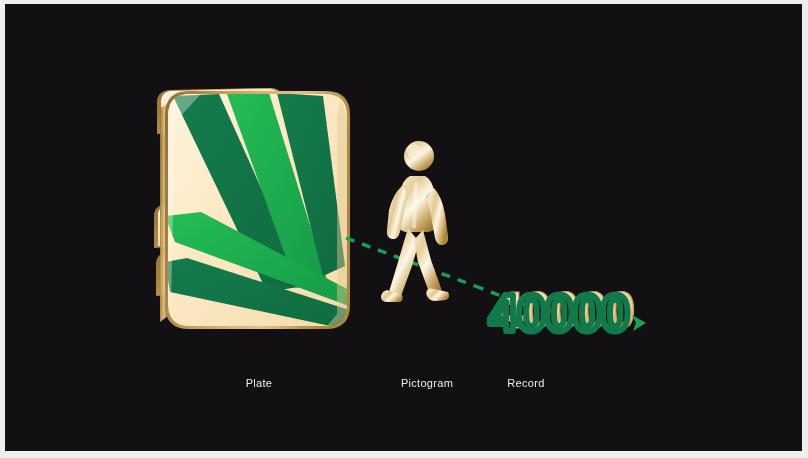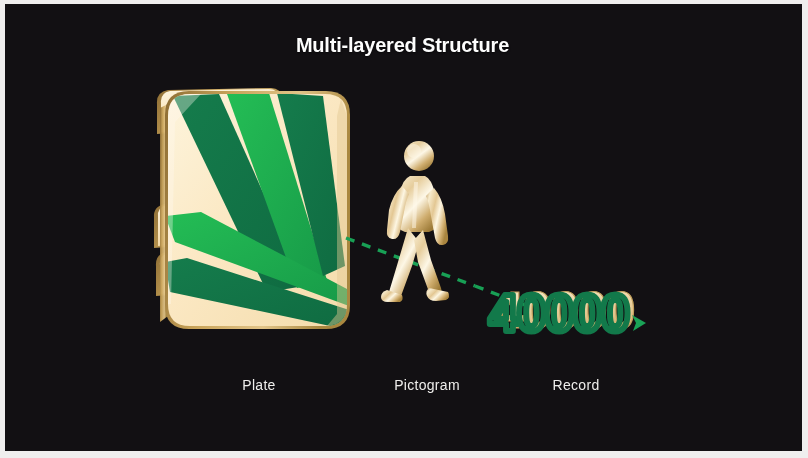--- a/index.html
+++ b/index.html
@@ -57,37 +57,36 @@
     height: 413px;
   }
   #stage svg {
     display: block;
   }
 
   
   .caption {
     position: absolute;
     color: #efeeec;
-    font-size: 14px;
+    font-size: 11px;
     font-weight: normal;
     letter-spacing: 0.3px;
     white-space: nowrap;
     transform: translateX(-50%);
   }
   #cap-plate     { left: 254px; top: 373px; }
   #cap-pictogram { left: 410px; top: 373px; margin-left: 12px; }
-  #cap-record    { left: 571px; top: 373px; }
+  #cap-record    { left: 521px; top: 373px; }
 </style>
 </head>
 <body>
 
 <div id="frame">
   <div id="slide" style="background: rgb(18, 16, 19);">
 
-    <div id="title" style="color: rgb(253, 253, 253);">Multi-layered Structure</div>
 
     <div id="stage">
       <svg width="795" height="447" viewBox="0 0 795 447" xmlns="http://www.w3.org/2000/svg">
         <defs>
 
           <linearGradient id="creamGrad" x1="0" y1="0" x2="1" y2="1">
             <stop offset="0%" stop-color="#fdf4dc"></stop>
             <stop offset="45%" stop-color="#fbe8c3"></stop>
             <stop offset="100%" stop-color="#f4dcab"></stop>
           </linearGradient>

